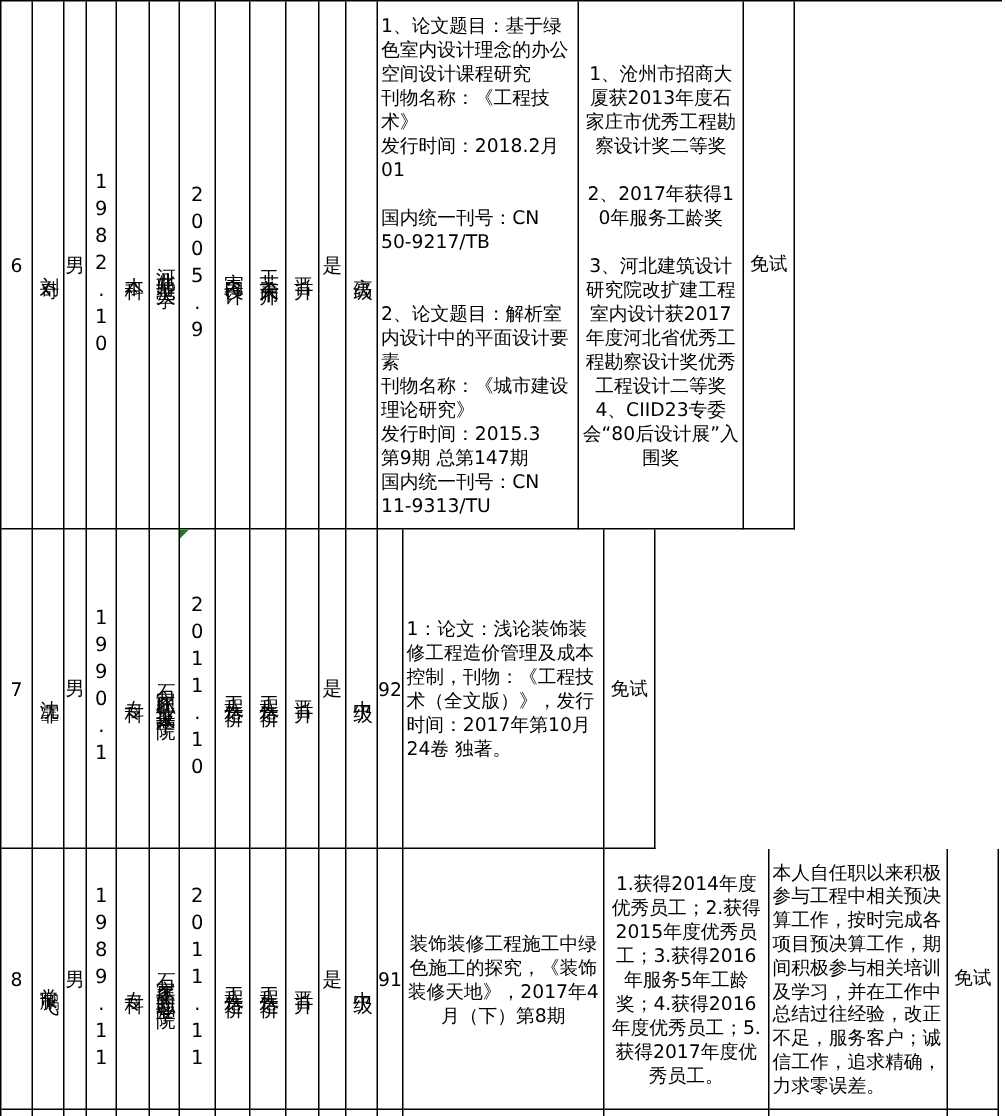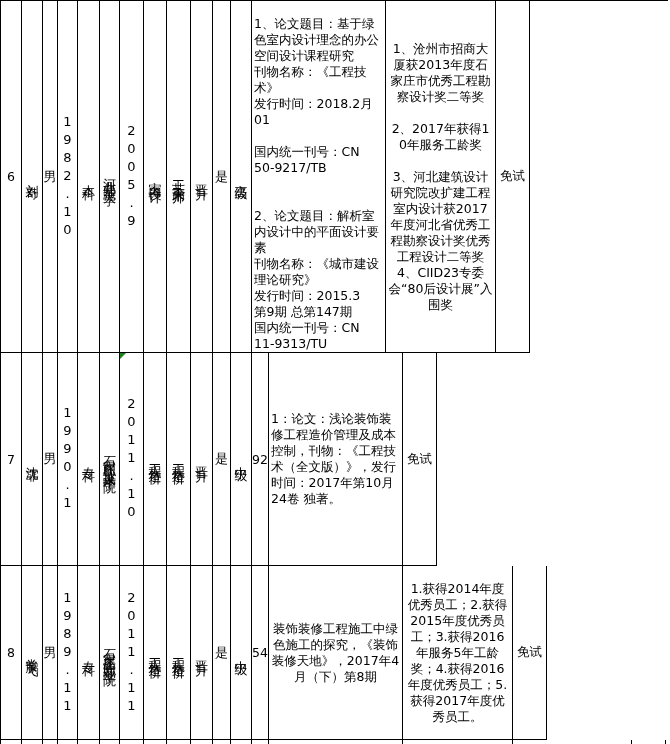--- a/index.html
+++ b/index.html
@@ -19,21 +19,21 @@
   .stub .c{height:5px;border-bottom:none}
   
   .vtext{writing-mode:vertical-rl;text-orientation:upright;letter-spacing:3px;
          font-size:13px;line-height:1;}
   .single{font-size:13px;}
   .num{font-size:12.5px;}
   .long{font-size:12.5px;line-height:16px;word-break:break-all;}
   .long .txt{white-space:pre-wrap;width:100%;padding:0 2px;box-sizing:border-box;}
   .al .txt{text-align:left}
   .ac .txt{text-align:center}
-  .vtop{align-items:flex-end}
+  .vtop{align-items:center}
   .lh-tall{line-height:16.4px}
   .lh-tight{line-height:15.8px}
   .err-tri{position:absolute;top:0;left:0;width:0;height:0;
            border-top:6px solid #1e7e1e;border-right:6px solid transparent;}
 </style>
 </head>
 <body>
 
 <div id="page">
   <div id="tbl">
@@ -185,27 +185,30 @@
       <div class="c w9">
           <span class="vtext">晋升</span>
         </div>
       <div class="c w10">
           <span class="single">是</span>
         </div>
       <div class="c w11">
           <span class="vtext">中级</span>
         </div>
       <div class="c w12">
-          <span class="num">54</span>
+          <span class="num">91</span>
         </div>
       <div class="c w13 long ac">
           <div class="txt">装饰装修工程施工中绿色施工的探究，《装饰装修天地》，2017年4月（下）第8期</div>
         </div>
       <div class="c w14 long ac">
           <div class="txt">1.获得2014年度优秀员工；2.获得2015年度优秀员工；3.获得2016年服务5年工龄奖；4.获得2016年度优秀员工；5.获得2017年度优秀员工。</div>
+        </div>
+      <div class="c w15 long al vtop lh-tight">
+          <div class="txt">本人自任职以来积极参与工程中相关预决算工作，按时完成各项目预决算工作，期间积极参与相关培训及学习，并在工作中总结过往经验，改正不足，服务客户；诚信工作，追求精确，力求零误差。</div>
         </div>
       <div class="c w16">
           <span class="num">免试</span>
         </div>
     </div>
 
     <div class="row stub">
       <div class="c w0"></div>
       <div class="c w1"></div>
       <div class="c w2"></div>

